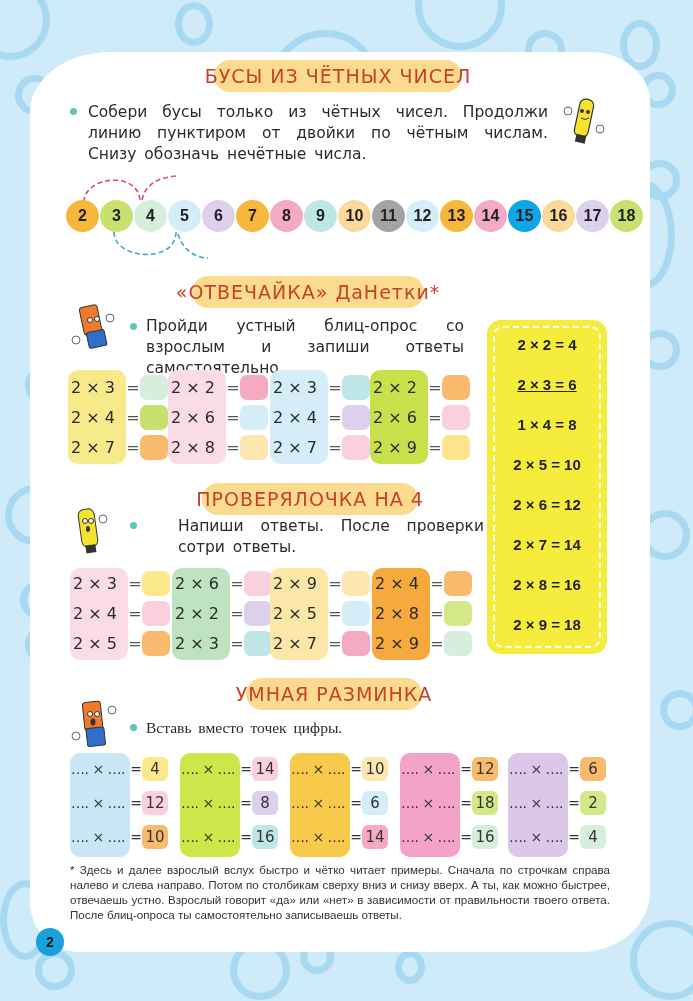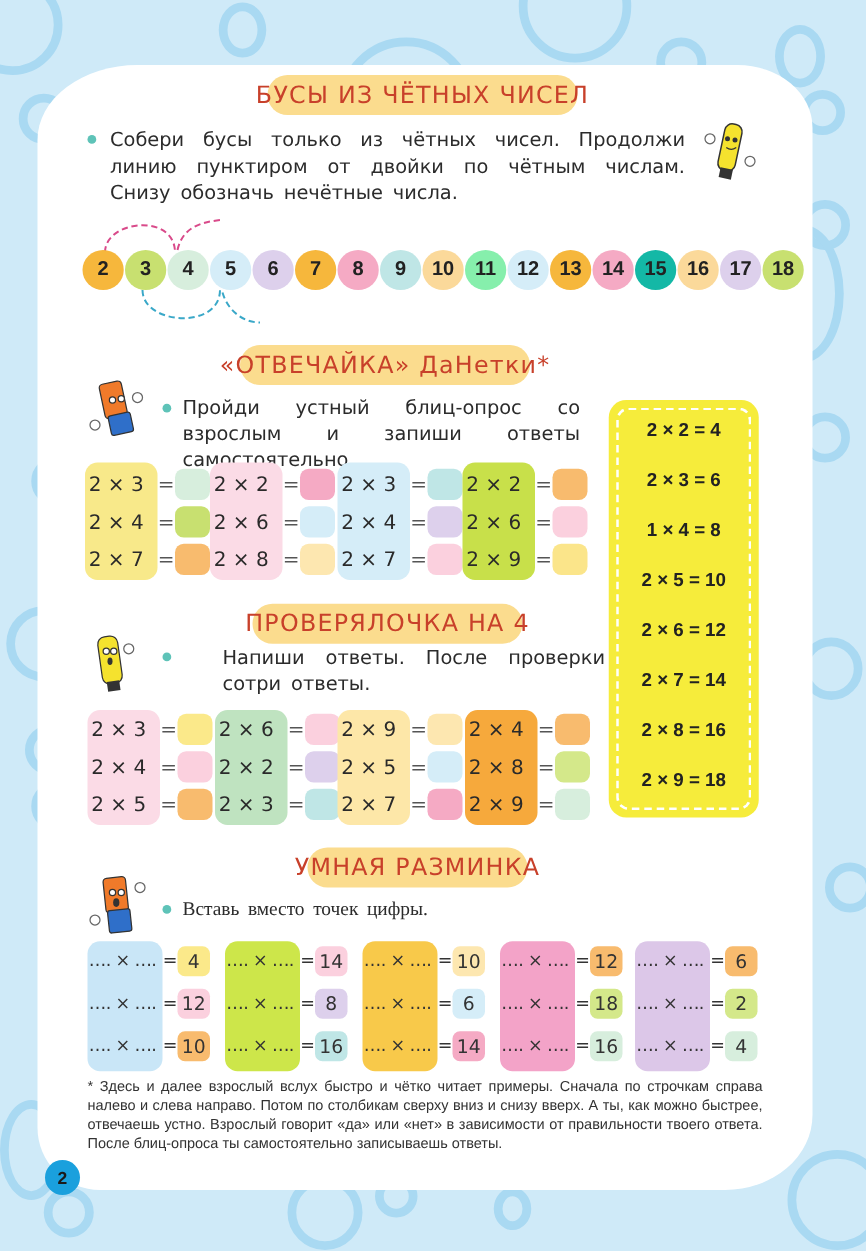--- a/index.html
+++ b/index.html
@@ -168,25 +168,25 @@
 <div class="beads">
   <div class="bead" style="background:#f6b73c">2</div>
   <div class="bead" style="background:#c8e070">3</div>
   <div class="bead" style="background:#d7eedd">4</div>
   <div class="bead" style="background:#d5edf8">5</div>
   <div class="bead" style="background:#ddd0ec">6</div>
   <div class="bead" style="background:#f6b73c">7</div>
   <div class="bead" style="background:#f5aac4">8</div>
   <div class="bead" style="background:#bfe6e6">9</div>
   <div class="bead" style="background:#fbd99a">10</div>
-  <div class="bead" style="background:#86efac">11</div>
+  <div class="bead" style="background:#a3a3a3">11</div>
   <div class="bead" style="background:#d5edf8">12</div>
   <div class="bead" style="background:#f6b73c">13</div>
   <div class="bead" style="background:#f5aac4">14</div>
-  <div class="bead" style="background:#14b8a6">15</div>
+  <div class="bead" style="background:#0ea5e9">15</div>
   <div class="bead" style="background:#fbd99a">16</div>
   <div class="bead" style="background:#ddd0ec">17</div>
   <div class="bead" style="background:#c8e070">18</div>
 </div>
 
 <div class="title-pill" style="left:192px;top:276px;width:232px;">«ОТВЕЧАЙКА» ДаНетки*</div>
 <div class="mascot" style="left:70px;top:302px;width:50px;height:52px;">
   <svg width="50" height="52" viewBox="0 0 50 52">
     <rect x="12" y="4" width="18" height="28" rx="3" fill="#f07a2a" stroke="#333" transform="rotate(-12 20 20)"></rect>
     <rect x="14" y="30" width="18" height="16" rx="2" fill="#2f6fc9" stroke="#333" transform="rotate(-12 20 20)"></rect>
@@ -268,21 +268,21 @@
   <div class="row" style="top:62px;">
       <span class="expr">2 × 9</span>
       <span class="eq">=</span>
       <span class="box" style="background:#fbe58a"></span>
     </div>
 </div>
 
 <div class="ref">
   <div class="ref-inner"></div>
   <div class="ref-line" style="top:16px;">2 × 2 =  4</div>
-  <div class="ref-line" style="top:56px;">2 × 3 =  6</div>
+  <div class="ref-line" style="top:56px;text-decoration:underline;">2 × 3 =  6</div>
   <div class="ref-line" style="top:96px;">1 × 4 =  8</div>
   <div class="ref-line" style="top:136px;">2 × 5 = 10</div>
   <div class="ref-line" style="top:176px;">2 × 6 = 12</div>
   <div class="ref-line" style="top:216px;">2 × 7 = 14</div>
   <div class="ref-line" style="top:256px;">2 × 8 = 16</div>
   <div class="ref-line" style="top:296px;">2 × 9 = 18</div>
 </div>
 
 <div class="title-pill" style="left:202px;top:483px;width:216px;">ПРОВЕРЯЛОЧКА НА 4</div>
 <div class="mascot" style="left:70px;top:505px;width:40px;height:56px;">

